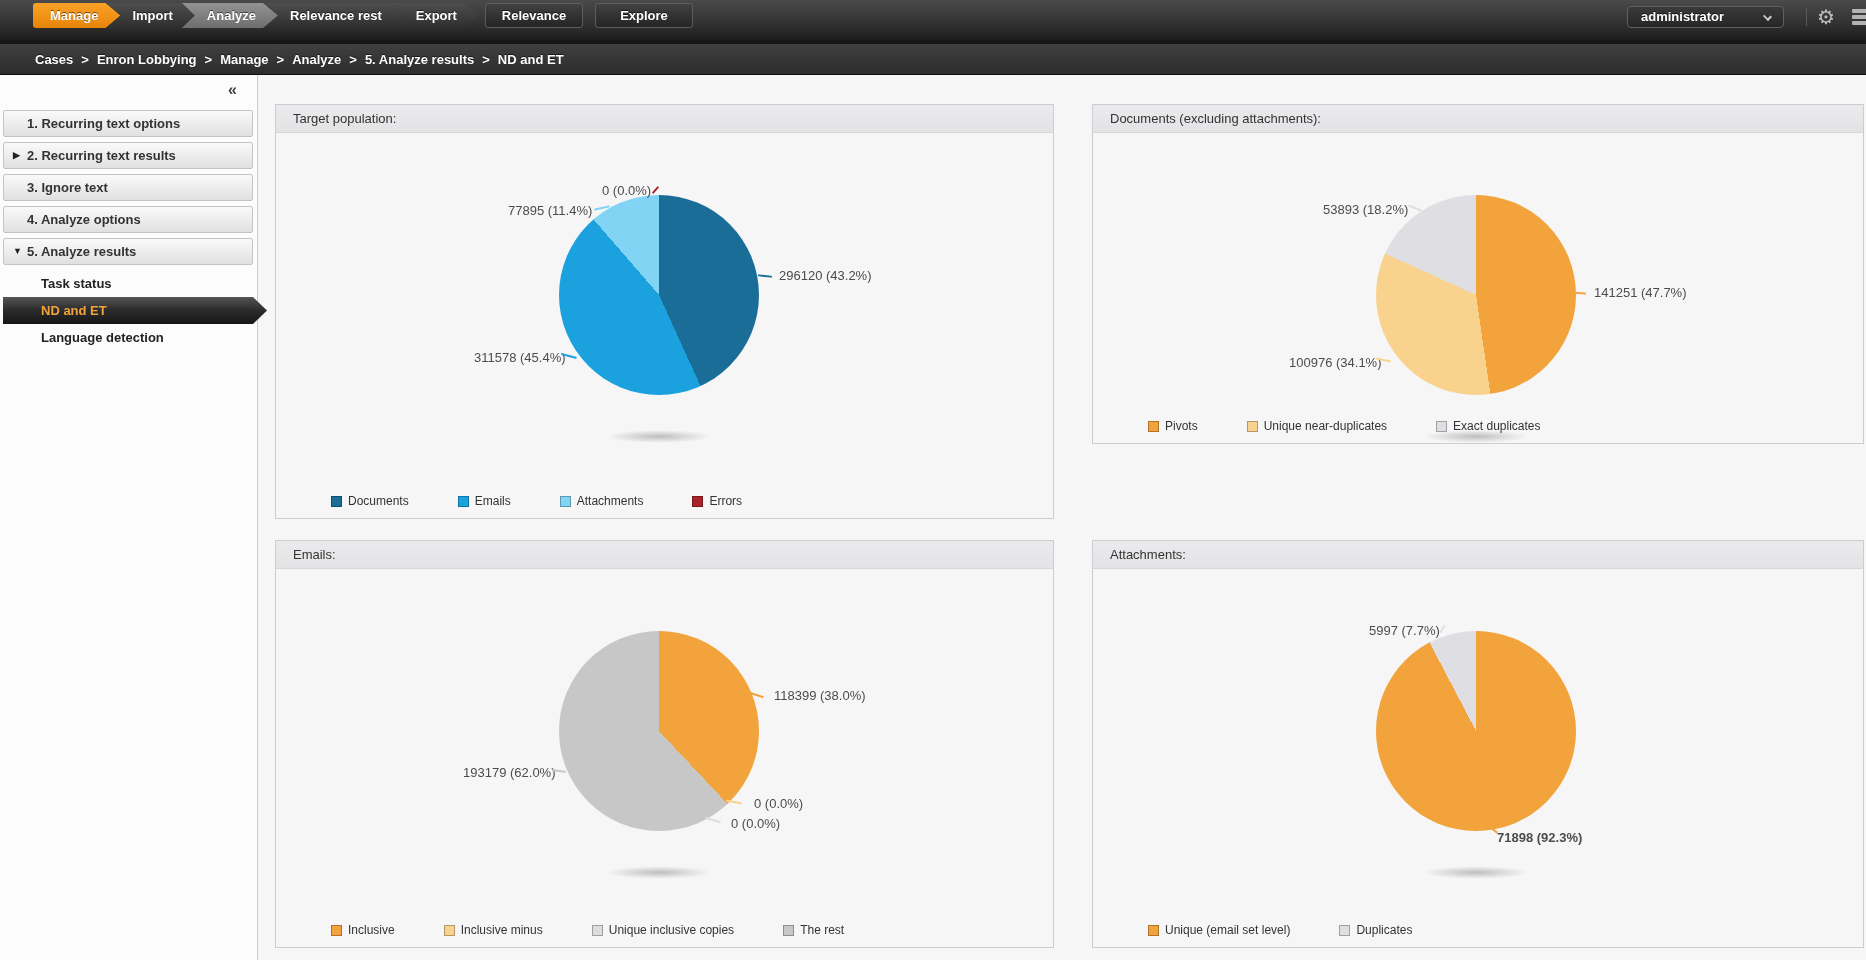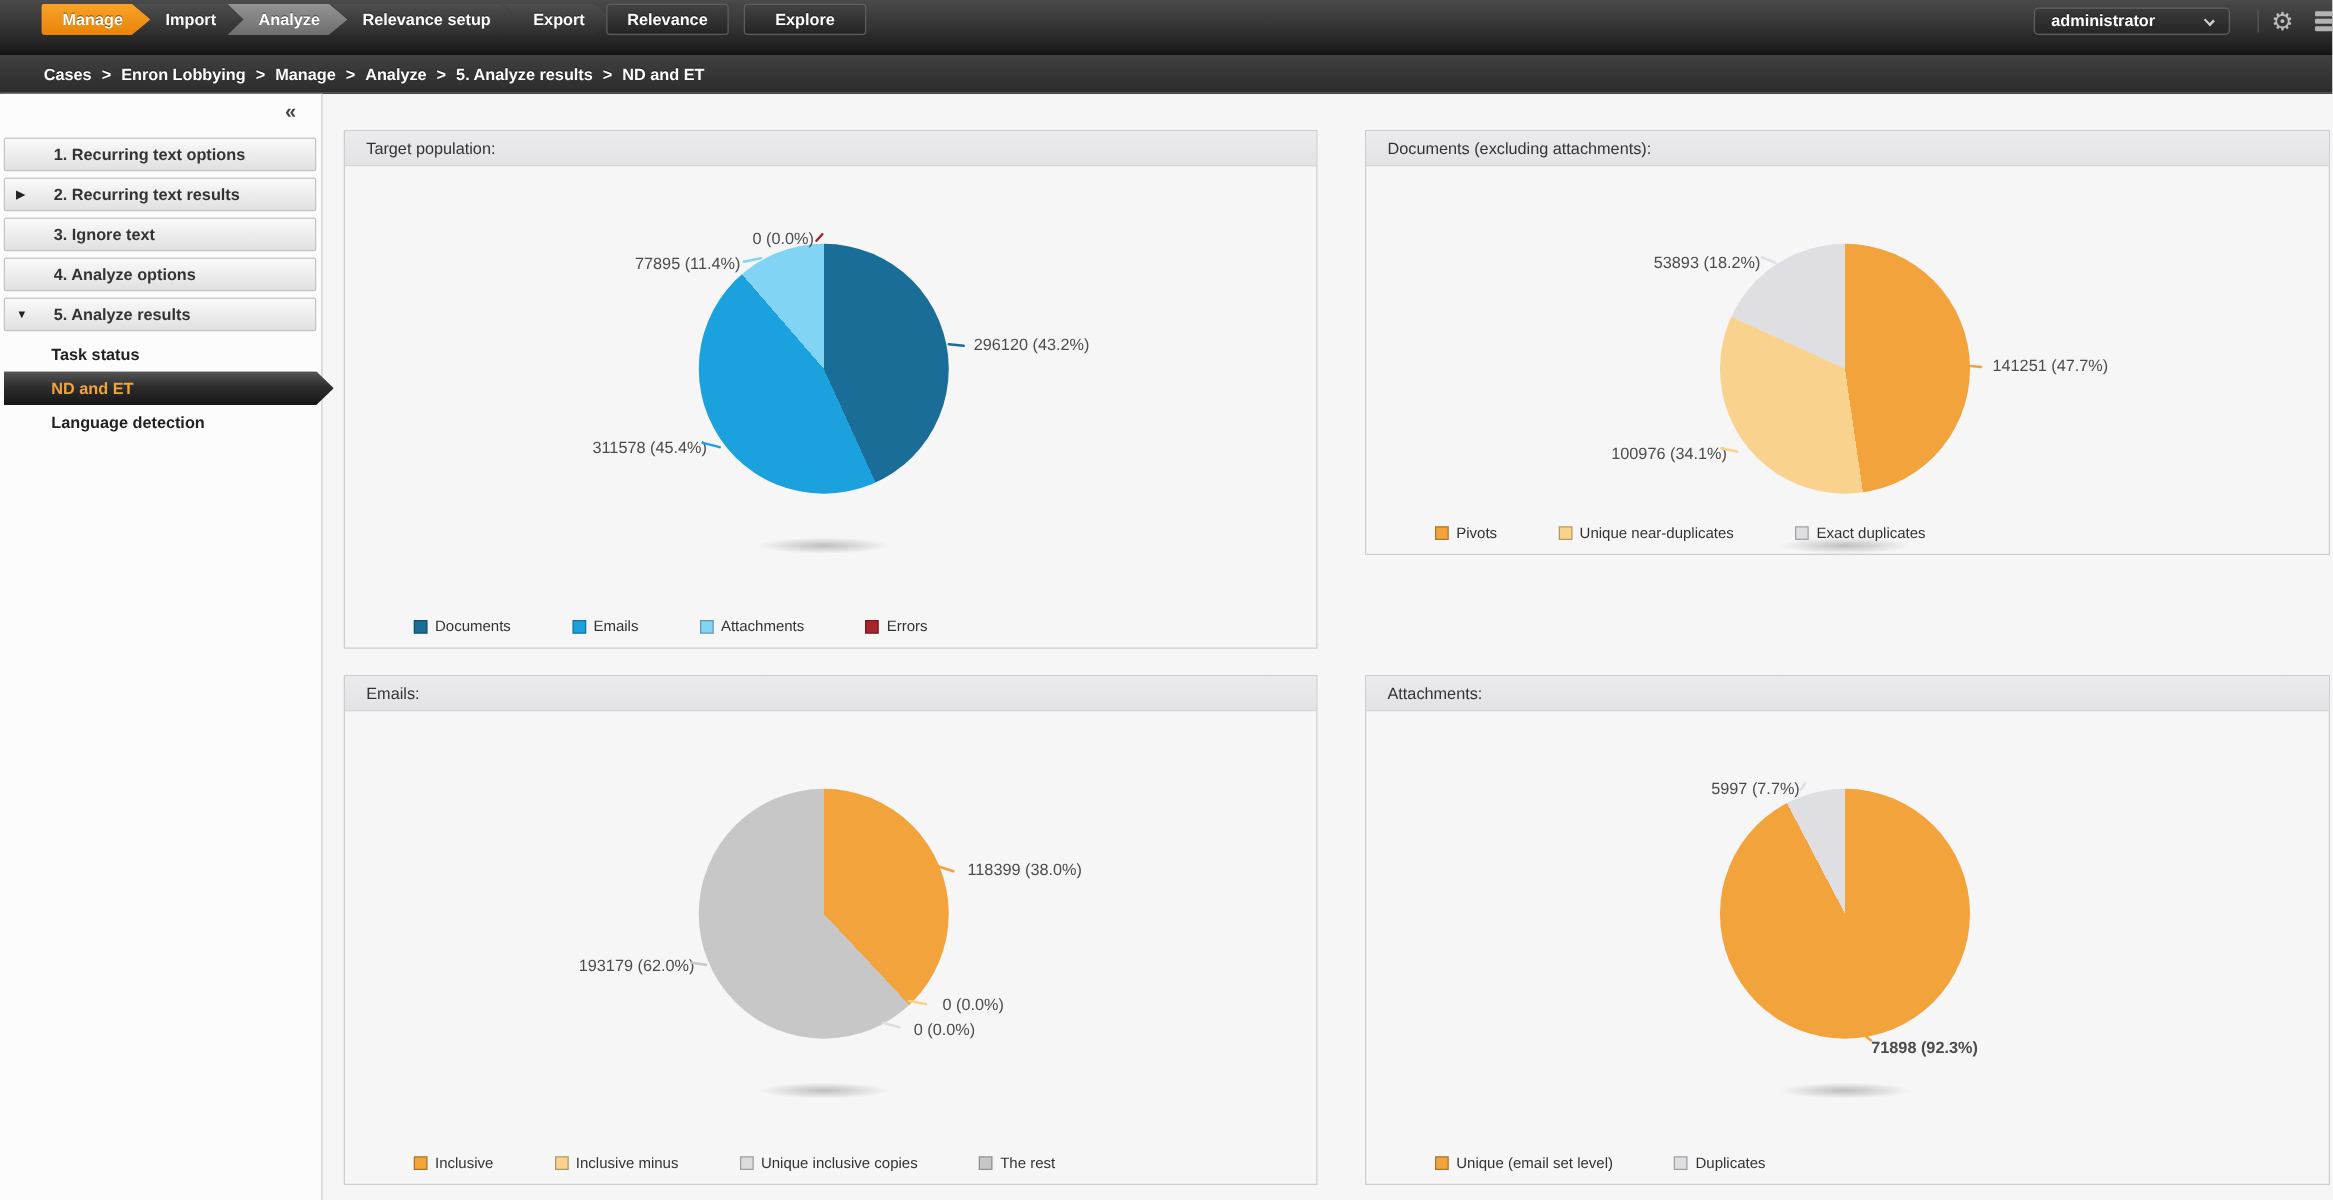--- a/index.html
+++ b/index.html
@@ -47,21 +47,21 @@
 
   
   .edge-strip { position:absolute; left:0; top:75px; width:3px; height:885px; background:#161616; }
   .sidebar { position:absolute; left:0; top:75px; width:258px; height:885px;
     background:#fcfcfc; border-right:1px solid #ccc; }
   .collapse-btn { position:absolute; left:228px; top:6px; font-size:16px; font-weight:bold;
     color:#444; cursor:pointer; }
   .nav { position:absolute; left:3px; top:35px; width:250px; }
   .nav-item { position:relative; height:27px; line-height:25px; margin-bottom:5px;
     background:linear-gradient(#fafafa,#e0e0e0); border:1px solid #c3c3c3; border-radius:2px;
-    font-size:13px; font-weight:bold; color:#333; padding-left:39px; cursor:pointer; }
+    font-size:13px; font-weight:bold; color:#333; padding-left:23px; cursor:pointer; }
   .nav-item .tri { position:absolute; left:9px; top:0; font-size:9px; color:#222; }
   .nav-sub { position:relative; height:27px; line-height:27px; background:transparent;
     font-size:13px; font-weight:bold; color:#222; padding-left:38px; cursor:pointer; }
   .nav-sub--selected { width:264px; color:#f2a43c; background:linear-gradient(#555 0%,#2e2e2e 45%,#161616 100%);
     clip-path:polygon(0 0, calc(100% - 14px) 0, 100% 50%, calc(100% - 14px) 100%, 0 100%); }
 
   
   .panel { position:absolute; background:#f6f6f7; border:1px solid #cdcdd1; }
   .panel-hd { height:28px; line-height:28px; background:linear-gradient(#ebebed,#e3e3e5);
     border-bottom:1px solid #d6d6d9; font-size:13px; color:#333; padding-left:17px; }
@@ -84,21 +84,21 @@
   .legend-entry span { font-size:12px; color:#333; }
 </style>
 </head>
 <body>
 
 <div class="toolbar">
   <div class="tabs">
     <div class="tab tab--active">Manage</div>
     <div class="tab">Import</div>
     <div class="tab tab--light">Analyze</div>
-    <div class="tab">Relevance setup</div>
+    <div class="tab">Relevance rest</div>
     <div class="tab">Export</div>
   </div>
   <div class="tb-btn tb-btn--relevance">Relevance</div>
   <div class="tb-btn tb-btn--explore">Explore</div>
   <div class="user-dd">
     <span>administrator</span>
     <span class="chev"></span>
   </div>
   <div class="tb-divider"></div>
   <div class="gear">⚙</div>

